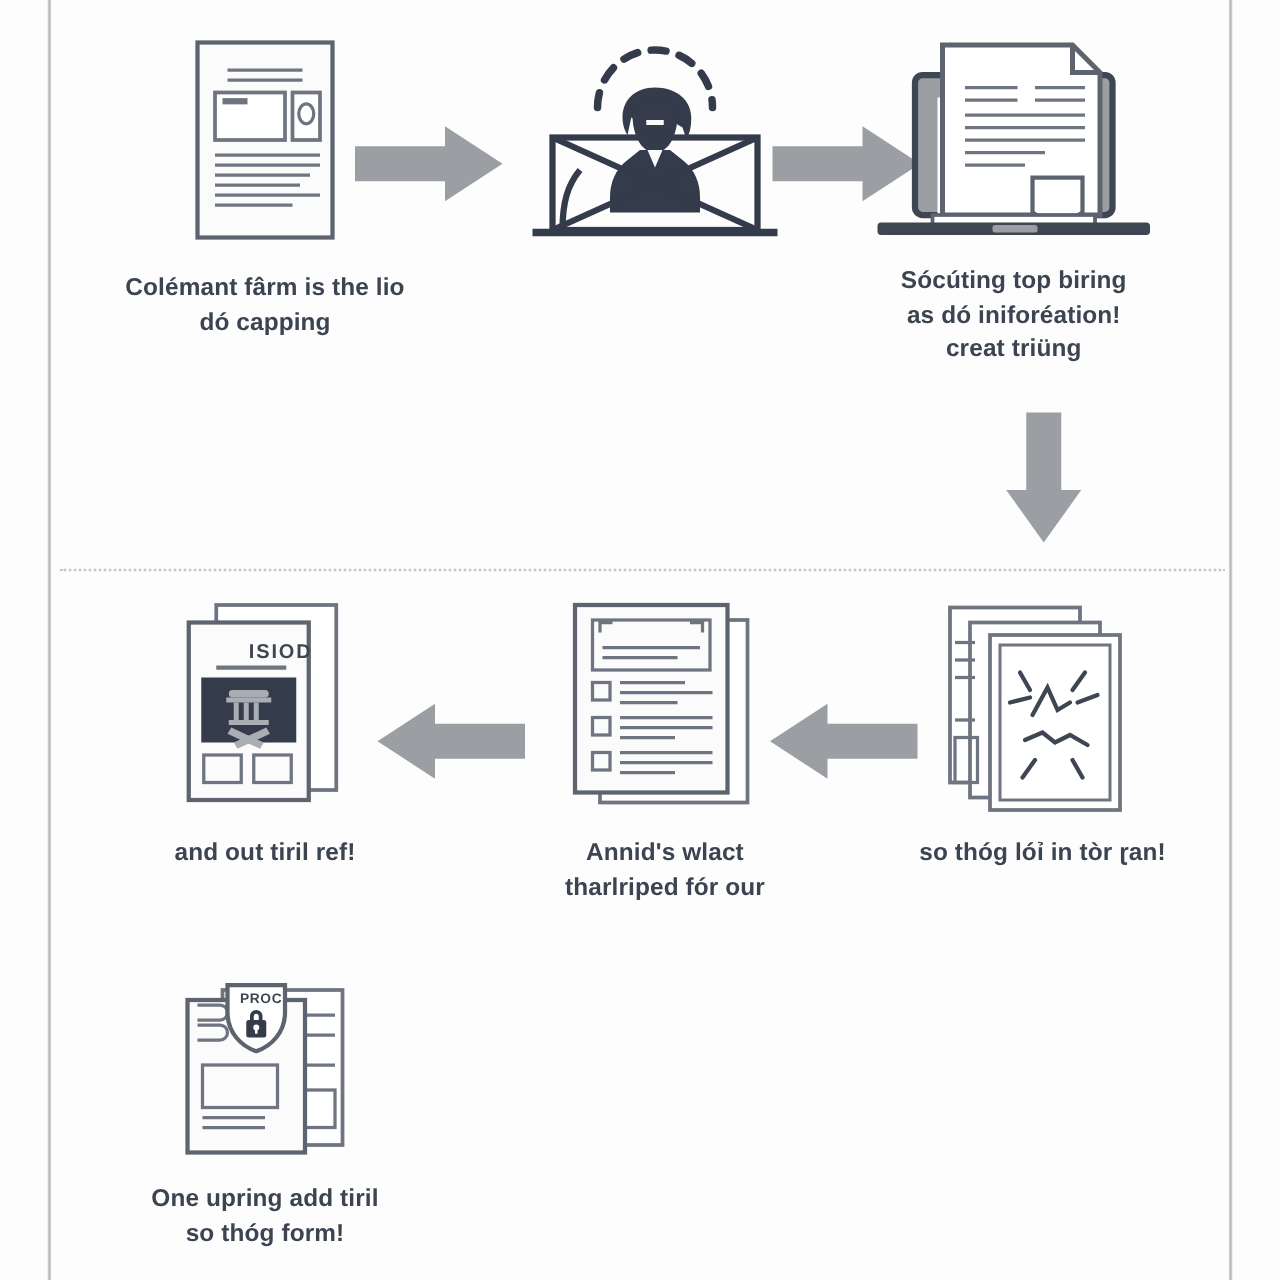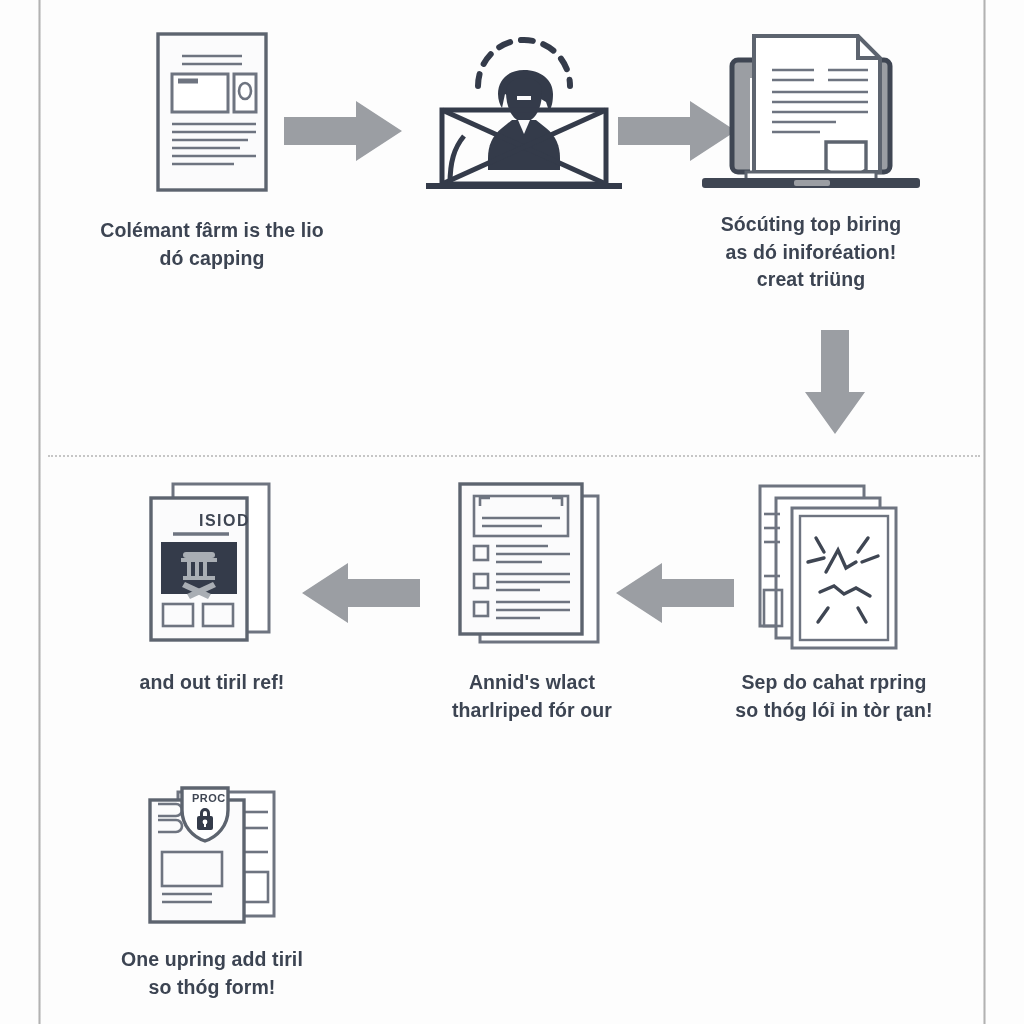--- a/index.html
+++ b/index.html
@@ -206,21 +206,20 @@
             <line x1="58" y1="82" x2="74" y2="78"></line>
             <line x1="128" y1="76" x2="112" y2="82"></line>
             <path d="M76 92l12-22 8 18 10-6"></path>
             <path d="M70 112l14-6 10 8 12-6 14 8"></path>
             <line x1="68" y1="142" x2="78" y2="128"></line>
             <line x1="116" y1="142" x2="108" y2="128"></line>
           </g>
         </svg>
       </div>
       <div class="caption">
-        <div>Sep do cahat rpring</div>
         <div>so thóg lóỉ in tòr ɽan!</div>
       </div>
     </div>
 
     <div class="arrow" style="left:572px; top:562px;">
       <svg width="120" height="62" viewBox="0 0 120 62">
         <polygon points="118,17 46,17 46,1 0,31 46,61 46,45 118,45" class="grayfill"></polygon>
       </svg>
     </div>
 

